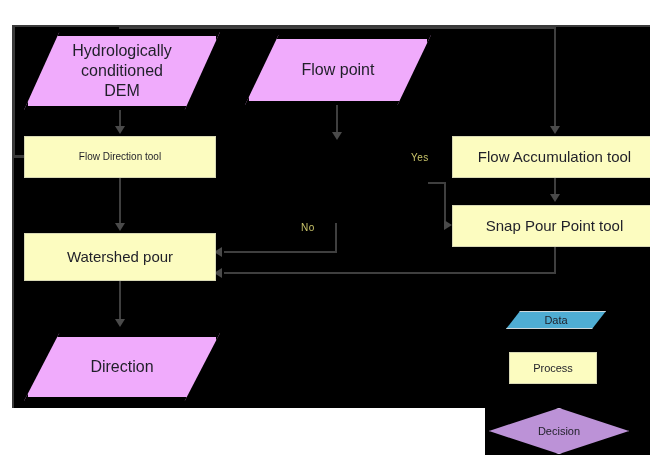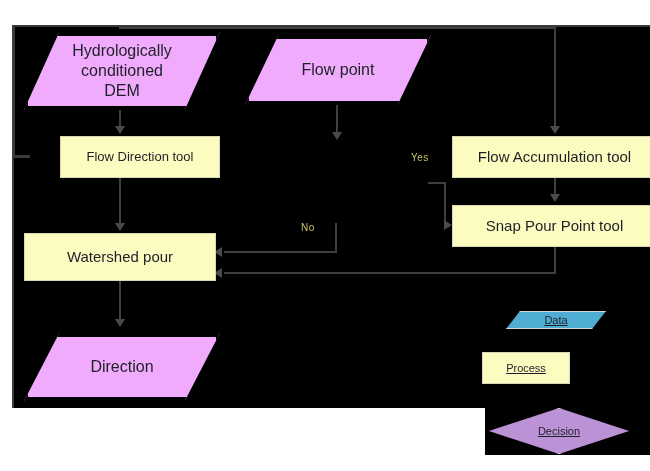--- a/index.html
+++ b/index.html
@@ -108,21 +108,21 @@
     clip-path: polygon(50% 0%, 100% 50%, 50% 100%, 0% 50%);
   }
   .node-label {
     pointer-events: none;
     white-space: pre-line;
     padding: 0 6px;
   }
   
   #node-dem        { left: 24px;  top: 32px;  width: 196px; height: 78px;  font-size: 16px; }
   #node-pour-point { left: 245px; top: 35px;  width: 186px; height: 70px;  font-size: 16px; }
-  #node-flow-dir   { left: 24px;  top: 136px; width: 160px; height: 42px;  font-size: 13px; margin-left: 36px; }
+  #node-flow-dir   { left: 24px;  top: 136px; width: 192px; height: 42px;  font-size: 10px; }
   #node-watershed-tool { left: 24px; top: 233px; width: 192px; height: 48px; font-size: 15px; }
   #node-watershed-out  { left: 24px; top: 333px; width: 196px; height: 68px; font-size: 16px; }
   #node-flow-accum { left: 452px; top: 136px; width: 205px; height: 42px;  font-size: 15px; }
   #node-snap       { left: 452px; top: 205px; width: 205px; height: 42px;  font-size: 15px; }
   #node-decision   { left: 232px; top: 143px; width: 196px; height: 80px;  font-size: 16px; }
   
   .branch-label {
     position: absolute;
     font-size: 10px;
     color: #c9c46a;
@@ -132,30 +132,29 @@
   #label-no  { left: 301px; top: 222px; }
   
   .legend-node {
     position: absolute;
     box-sizing: border-box;
     display: flex;
     align-items: center;
     justify-content: center;
     font-size: 11px;
     color: #1f1f28;
-    text-decoration: underline;
   }
   #legend-data {
     left: 506px; top: 311px; width: 100px; height: 18px;
     background: #4FADD3;
     border: 1px solid #cfd8dc;
     clip-path: polygon(14% 0%, 100% 0%, 86% 100%, 0% 100%);
   }
   #legend-process {
-    left: 482px; top: 352px; width: 88px; height: 32px;
+    left: 509px; top: 352px; width: 88px; height: 32px;
     background: #FCFCC0;
     border: 1px solid #d8d8b4;
   }
   #legend-decision {
     left: 489px; top: 408px; width: 140px; height: 46px;
     background: #BC92D7;
     border: 1px solid #d3c0e4;
     clip-path: polygon(50% 0%, 100% 50%, 50% 100%, 0% 50%);
   }
 </style>

